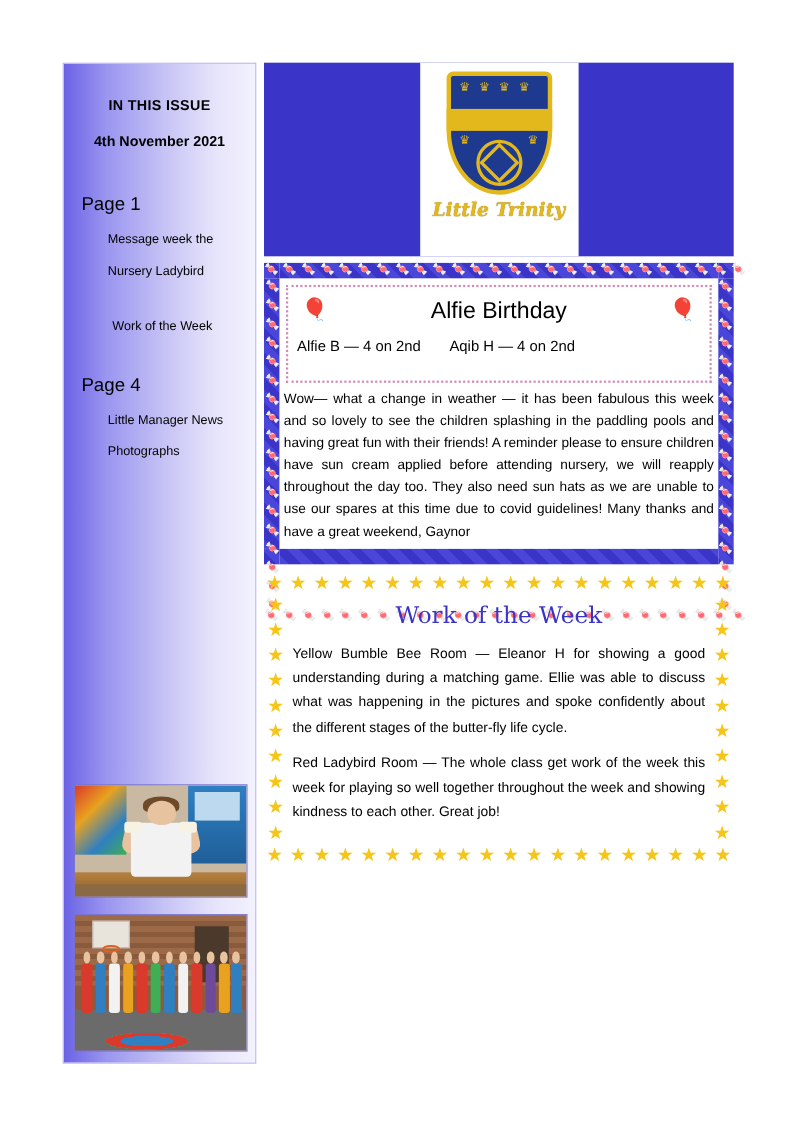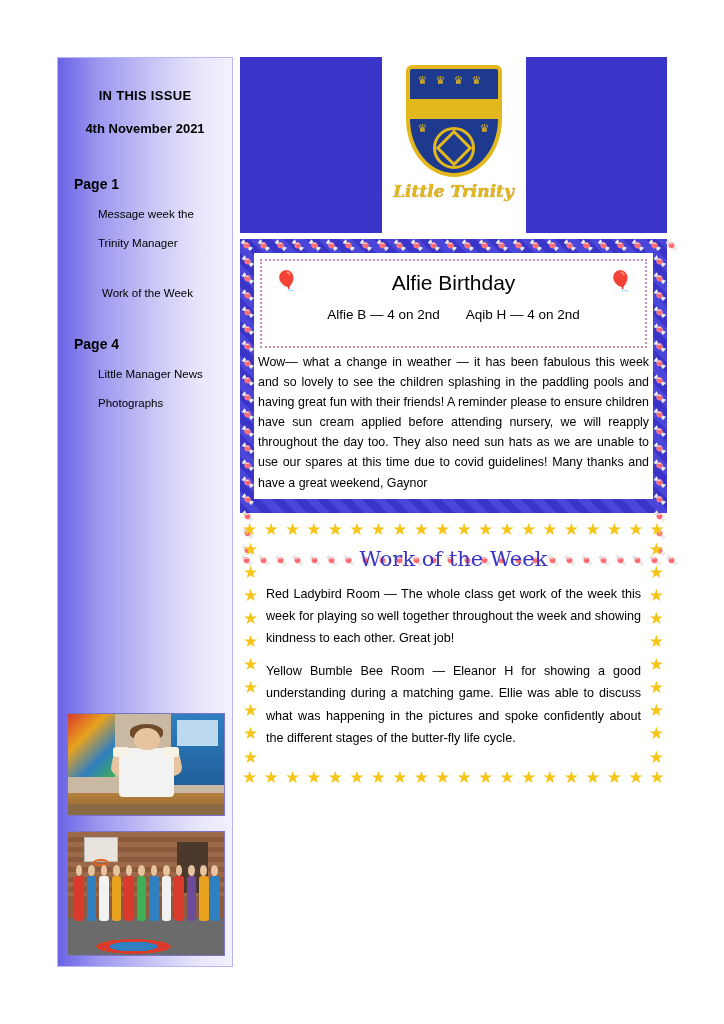--- a/index.html
+++ b/index.html
@@ -39,22 +39,22 @@
     letter-spacing: 0.3px;
     margin-bottom: 18px;
   }
   .issue-date {
     text-align: center;
     font-weight: bold;
     font-size: 13px;
     margin-bottom: 40px;
   }
   .toc-page {
-    font-weight: bold;
-    font-size: 14px;
+    font-weight: normal;
+    font-size: 17px;
     margin: 0 0 14px 6px;
   }
   .toc-entry {
     font-size: 11.5px;
     margin: 0 0 12px 30px;
     line-height: 1.45;
   }
   .toc-entry.indent2 { margin-left: 34px; }
   .toc-gap { height: 22px; }
 
@@ -202,21 +202,21 @@
     font-size: 21px;
     color: #000;
     margin-bottom: 12px;
   }
   .balloon {
     position: absolute; top: 8px; font-size: 20px;
   }
   .balloon.l { left: 12px; }
   .balloon.r { right: 12px; }
   .bday-line {
-    text-align: center; font-size: 13.5px; color: #000; margin-bottom: 12px;
+    text-align: left; font-size: 13.5px; color: #000; margin-bottom: 12px;
   }
   .bday-line .sp { display: inline-block; width: 26px; }
   .msg-text {
     margin: 4px 4px 6px 4px;
     font-size: 12.4px;
     line-height: 1.62;
     text-align: justify;
     color: #000;
   }
 
@@ -264,21 +264,21 @@
 
 <div class="page">
 
   <div class="sidebar">
     <div class="sidebar-inner">
       <div class="issue-title">IN THIS ISSUE</div>
       <div class="issue-date">4th November 2021</div>
 
       <div class="toc-page">Page 1</div>
       <div class="toc-entry">Message week the</div>
-      <div class="toc-entry">Trinity  Manager</div>
+      <div class="toc-entry">Nursery  Ladybird</div>
       <div class="toc-gap"></div>
       <div class="toc-entry indent2">Work of the Week</div>
       <div class="toc-gap"></div>
       <div class="toc-page">Page 4</div>
       <div class="toc-entry">Little Manager  News</div>
       <div class="toc-entry">Photographs</div>
     </div>
 
     <div class="photo p1">
       <div class="ph1-bg"></div>
@@ -531,19 +531,19 @@
           <span class="star">★</span>
           <span class="star">★</span>
           <span class="star">★</span>
           <span class="star">★</span>
           <span class="star">★</span>
           <span class="star">★</span>
         </div>
 
       <div class="wow-body">
         <div class="wow-title">Work of the Week</div>
+        <div class="wow-para">Yellow Bumble Bee Room — Eleanor H for showing a good understanding during a matching game. Ellie was able to discuss what was happening in the pictures and spoke confidently about the different stages of the butter-fly life cycle.</div>
         <div class="wow-para">Red Ladybird Room — The whole class get work of the week this week for playing so well together throughout the week and showing kindness to each other. Great job!</div>
-        <div class="wow-para">Yellow Bumble Bee Room — Eleanor H for showing a good understanding during a matching game. Ellie was able to discuss what was happening in the pictures and spoke confidently about the different stages of the butter-fly life cycle.</div>
       </div>
     </div>
 
   </div>
 </div>
 
 </body></html>

